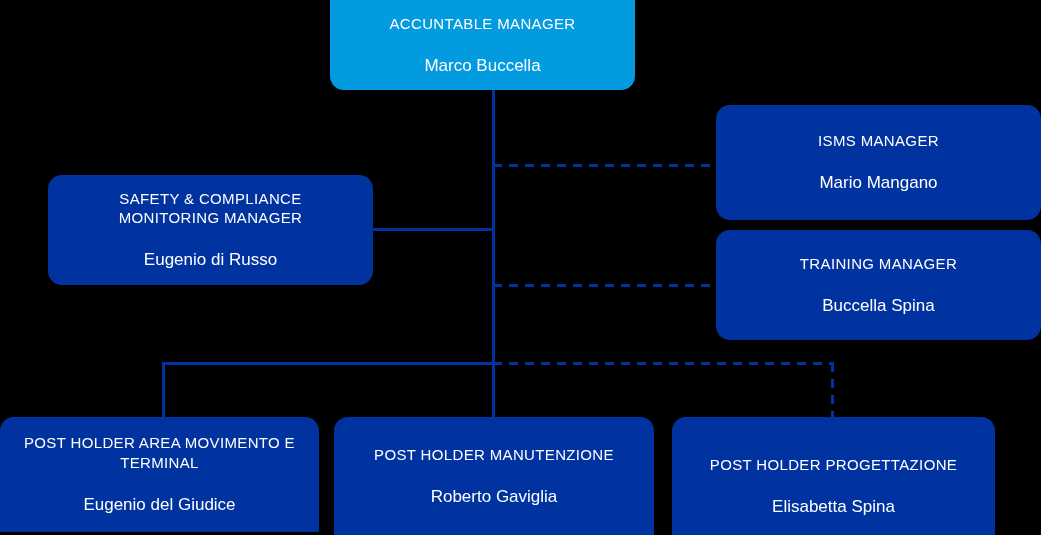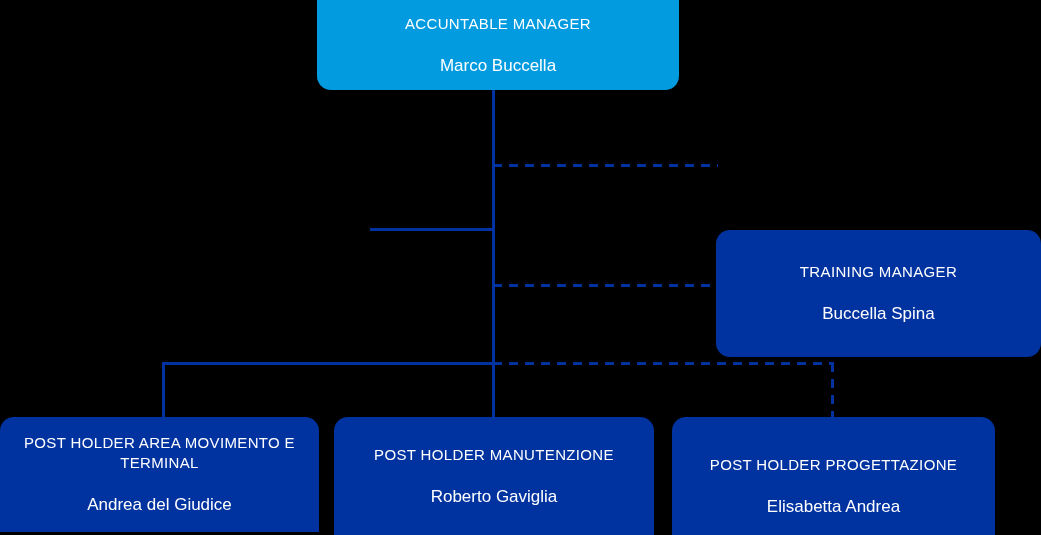--- a/index.html
+++ b/index.html
@@ -46,23 +46,23 @@
   .node .person {
     font-size: 17px;
     font-weight: 400;
     line-height: 1.28;
     margin-top: 22px;
   }
   .node.accent-light { background: #039be0; }
   .node.accent-dark  { background: #0033a0; }
 
   
-  #node-accountable-manager { left: 317px; top: 0px;   width: 362px; height: 90px;  border-top-left-radius: 0; border-top-right-radius: 0; }
+  #node-accountable-manager { left: 330px; top: 0px;   width: 305px; height: 90px;  border-top-left-radius: 0; border-top-right-radius: 0; }
   #node-isms-manager        { left: 716px; top: 105px; width: 325px; height: 115px; border-top-right-radius: 14px; border-bottom-right-radius: 14px; }
-  #node-training-manager    { left: 716px; top: 230px; width: 325px; height: 127px; text-align: right; }
+  #node-training-manager    { left: 716px; top: 230px; width: 325px; height: 110px; text-align: right; }
   #node-safety-compliance   { left: 48px;  top: 175px; width: 325px; height: 110px; }
   #node-ph-movimento        { left: 0;   top: 417px; width: 319px; height: 115px; border-bottom-left-radius: 0; border-bottom-right-radius: 0; }
   #node-ph-manutenzione     { left: 334px; top: 417px; width: 320px; height: 118px; border-bottom-left-radius: 0; border-bottom-right-radius: 0; }
   #node-ph-progettazione    { left: 672px; top: 417px; width: 323px; height: 138px; border-bottom-left-radius: 0; border-bottom-right-radius: 0; }
 </style>
 </head>
 <body>
 
 <div id="org-chart">
 
@@ -83,36 +83,45 @@
     <line x1="493" y1="363.5" x2="834" y2="363.5" stroke="#0033a0" stroke-width="3" stroke-dasharray="9 7"></line>
 
     <line x1="832.5" y1="363" x2="832.5" y2="418" stroke="#0033a0" stroke-width="3" stroke-dasharray="9 7"></line>
   </svg>
 
   <div class="node accent-light" id="node-accountable-manager">
     <div class="title">ACCUNTABLE MANAGER</div>
     <div class="person">Marco Buccella</div>
   </div>
 
+  <div class="node accent-dark" id="node-isms-manager">
+    <div class="title">ISMS MANAGER</div>
+    <div class="person">Mario Mangano</div>
+  </div>
 
   <div class="node accent-dark" id="node-training-manager">
     <div class="title">TRAINING MANAGER</div>
     <div class="person">Buccella Spina</div>
   </div>
 
+  <div class="node accent-dark" id="node-safety-compliance">
+    <div class="title">SAFETY &amp; COMPLIANCE
+MONITORING MANAGER</div>
+    <div class="person">Eugenio di Russo</div>
+  </div>
 
   <div class="node accent-dark" id="node-ph-movimento">
     <div class="title">POST HOLDER AREA MOVIMENTO E
 TERMINAL</div>
-    <div class="person">Andrea del Giudice</div>
+    <div class="person">Eugenio del Giudice</div>
   </div>
 
   <div class="node accent-dark" id="node-ph-manutenzione">
     <div class="title">POST HOLDER MANUTENZIONE</div>
     <div class="person">Roberto Gaviglia</div>
   </div>
 
   <div class="node accent-dark" id="node-ph-progettazione">
     <div class="title">POST HOLDER PROGETTAZIONE</div>
-    <div class="person">Elisabetta Andrea</div>
+    <div class="person">Elisabetta Spina</div>
   </div>
 
 </div>
 
 </body></html>

